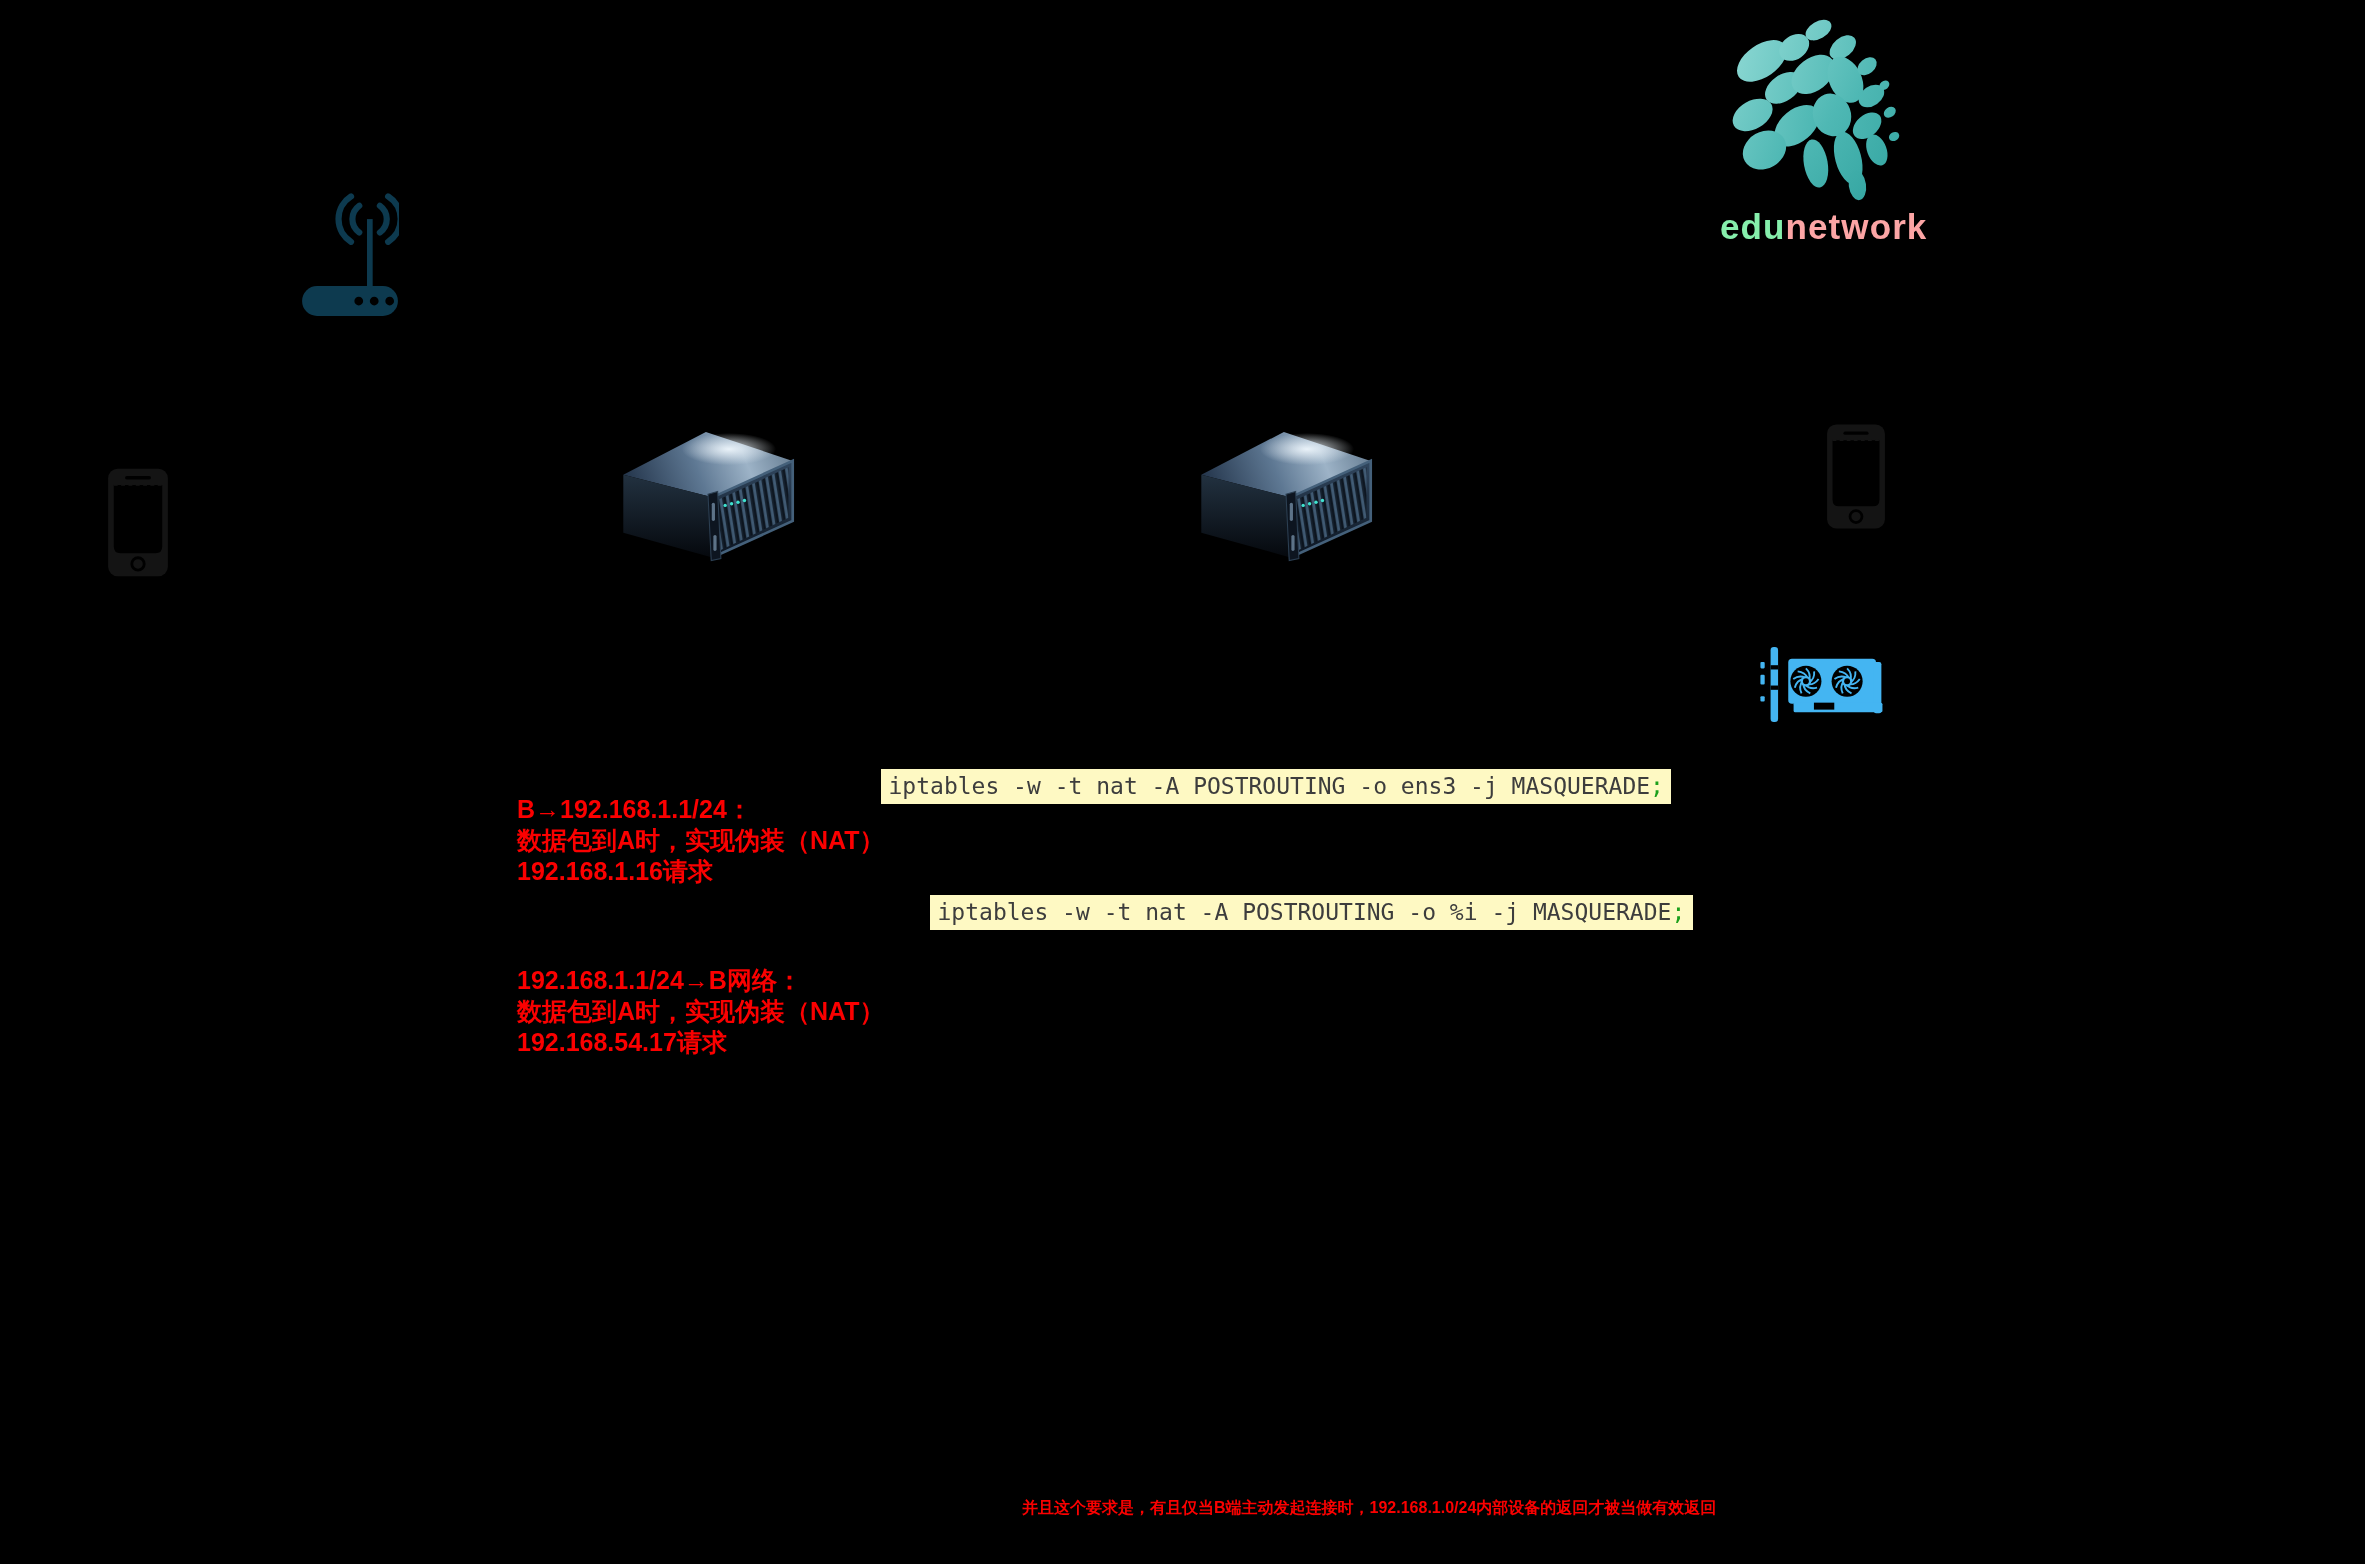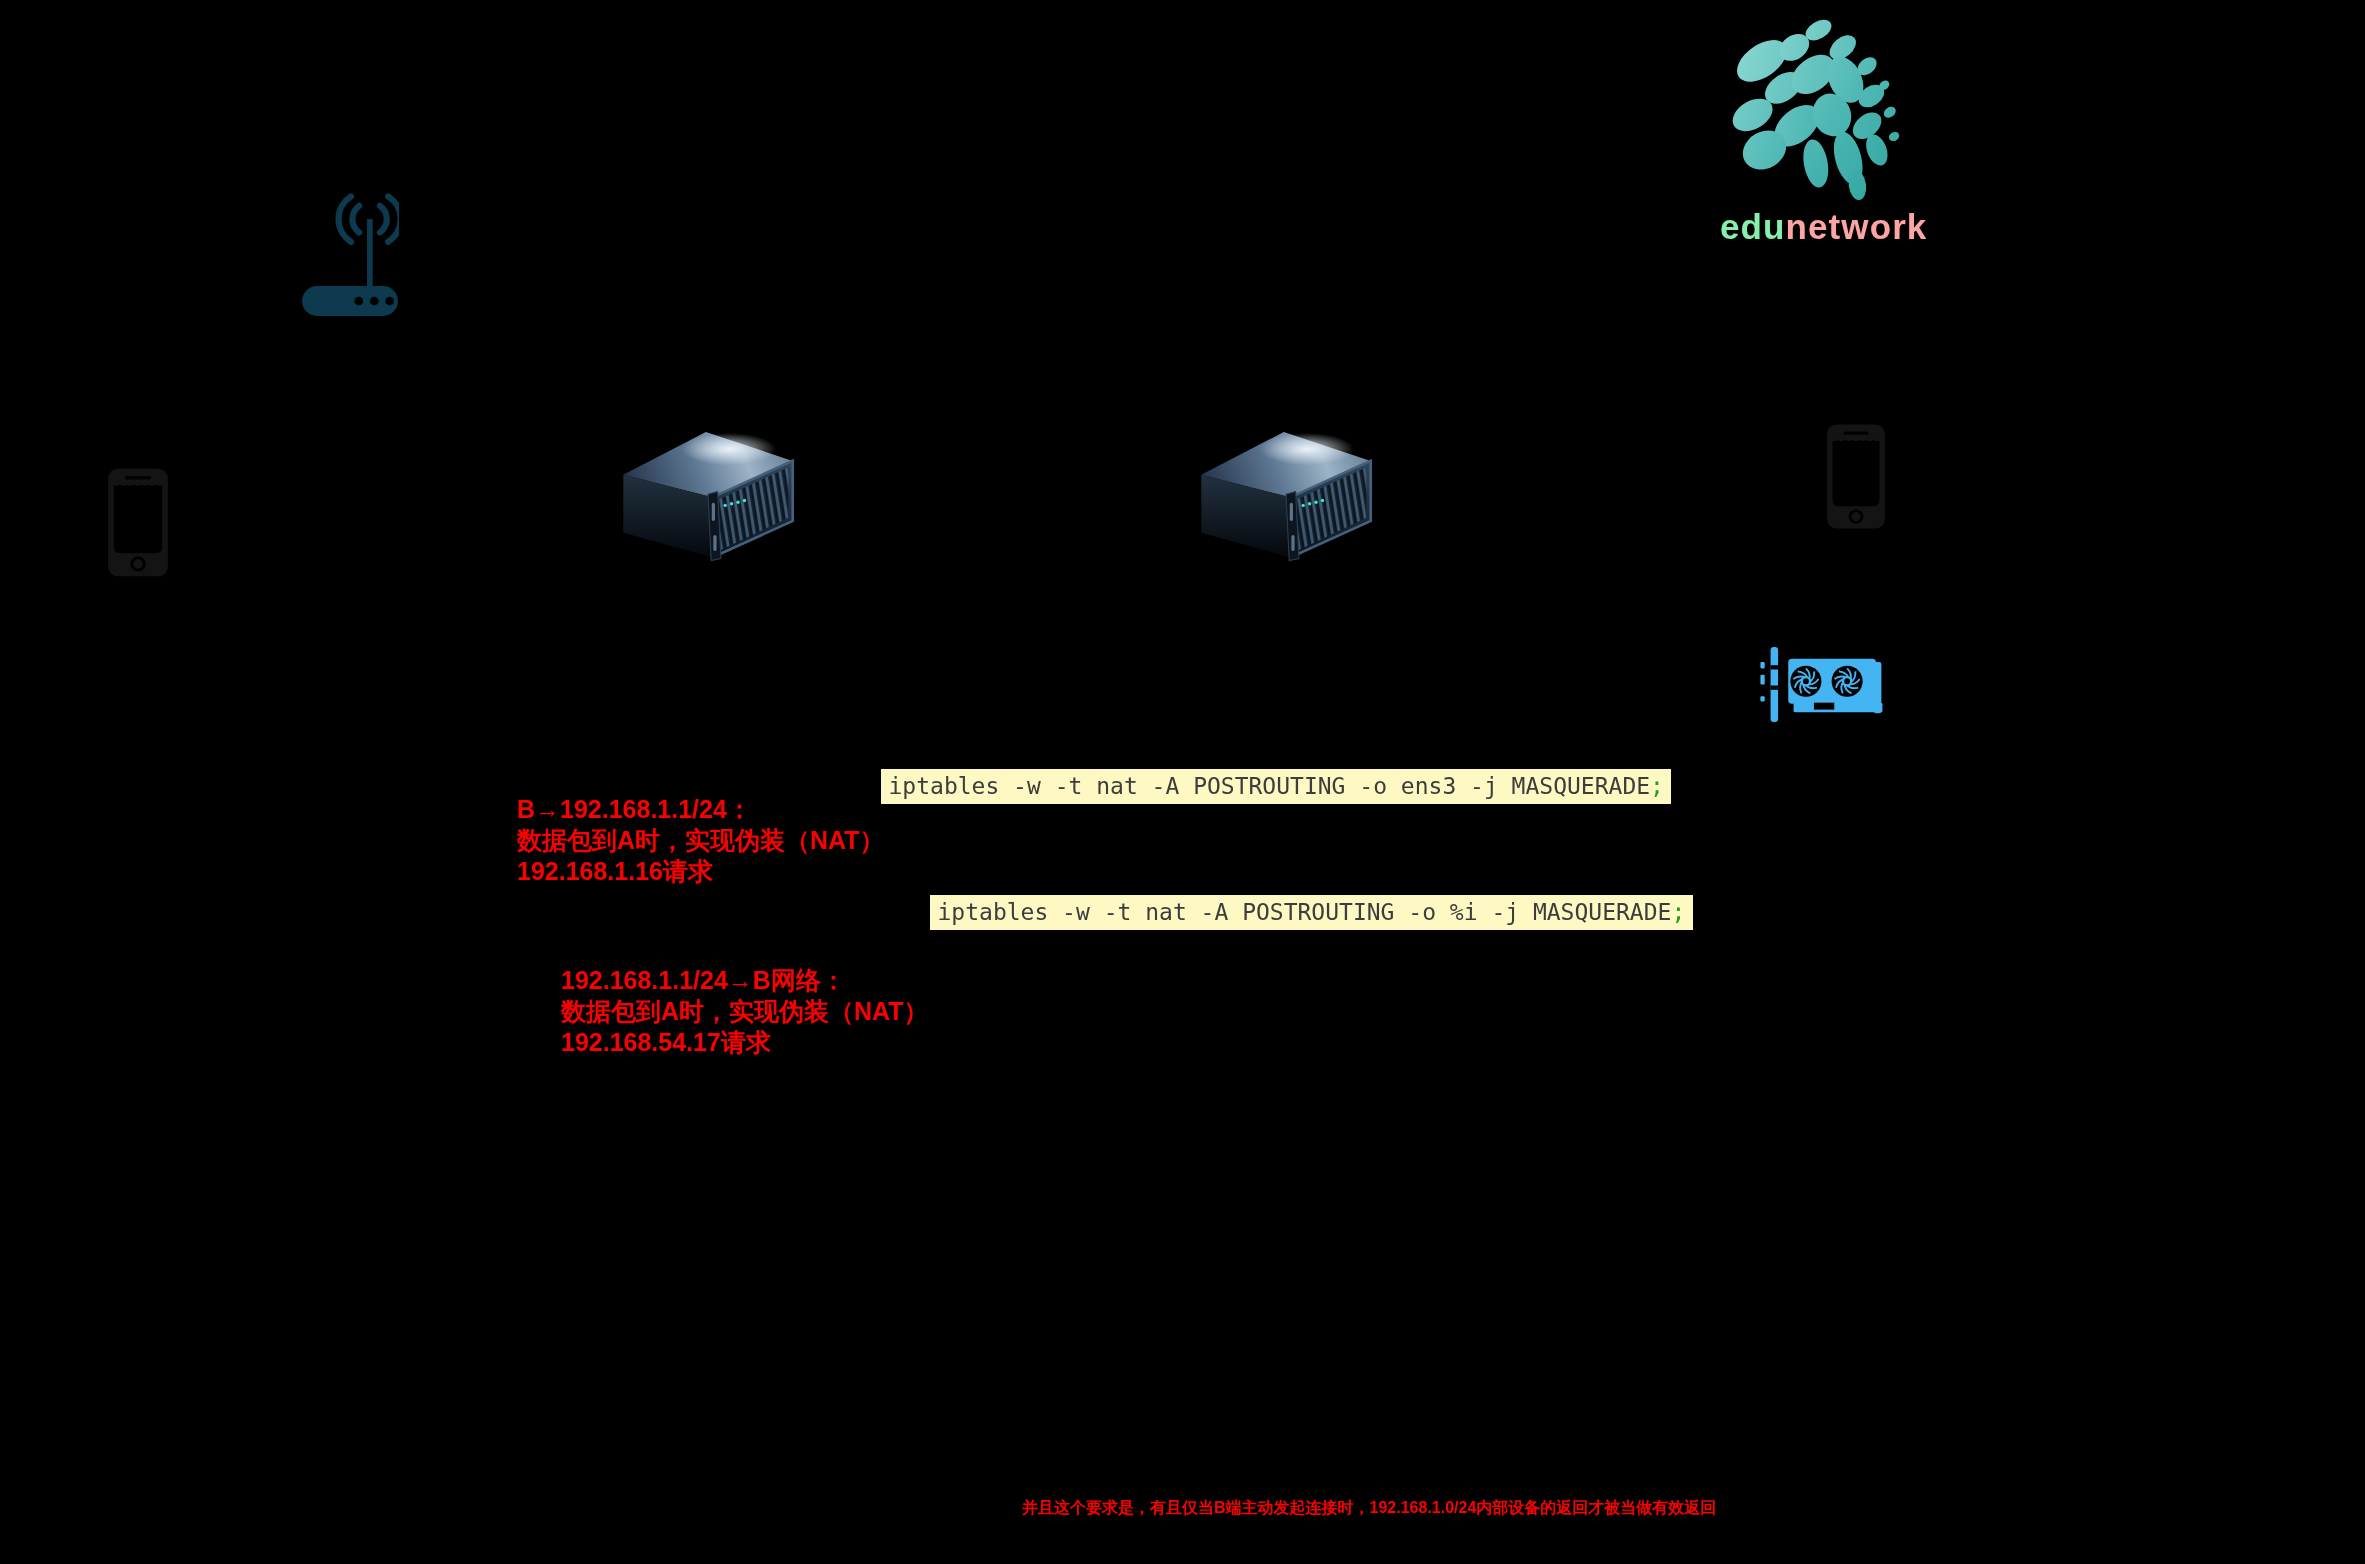--- a/index.html
+++ b/index.html
@@ -21,21 +21,21 @@
   
   .code-box{background:#fef9c3;color:#3d3d3d;
             font-family:"DejaVu Sans Mono","Liberation Mono",monospace;
             font-size:23px;line-height:27px;padding:3.8px 7.5px;white-space:nowrap;}
   .code-box .semi{color:#1ca01c;}
   #code-1{left:881px;top:769px;}
   #code-2{left:911px;top:895px;margin-left:19px;}
   
   .red-note{color:#fb0000;font-size:25px;line-height:31px;font-weight:bold;white-space:nowrap;}
   #note-1{left:517px;top:794px;}
-  #note-2{left:517px;top:965px;margin-left:44px;}
+  #note-2{left:517px;top:965px;}
   #note-footer{left:1022px;top:1498px;color:#fb0000;font-size:16px;font-weight:bold;white-space:nowrap;}
 </style>
 </head>
 <body>
 
 <svg id="logo-blob" class="abs" viewBox="0 0 320 350">
   <defs>
     <linearGradient id="gBlob" gradientUnits="userSpaceOnUse" x1="0" y1="0" x2="320" y2="350">
       <stop offset="0" stop-color="#96ddd8"></stop>
         <stop offset="0.55" stop-color="#4fb8b4"></stop>

